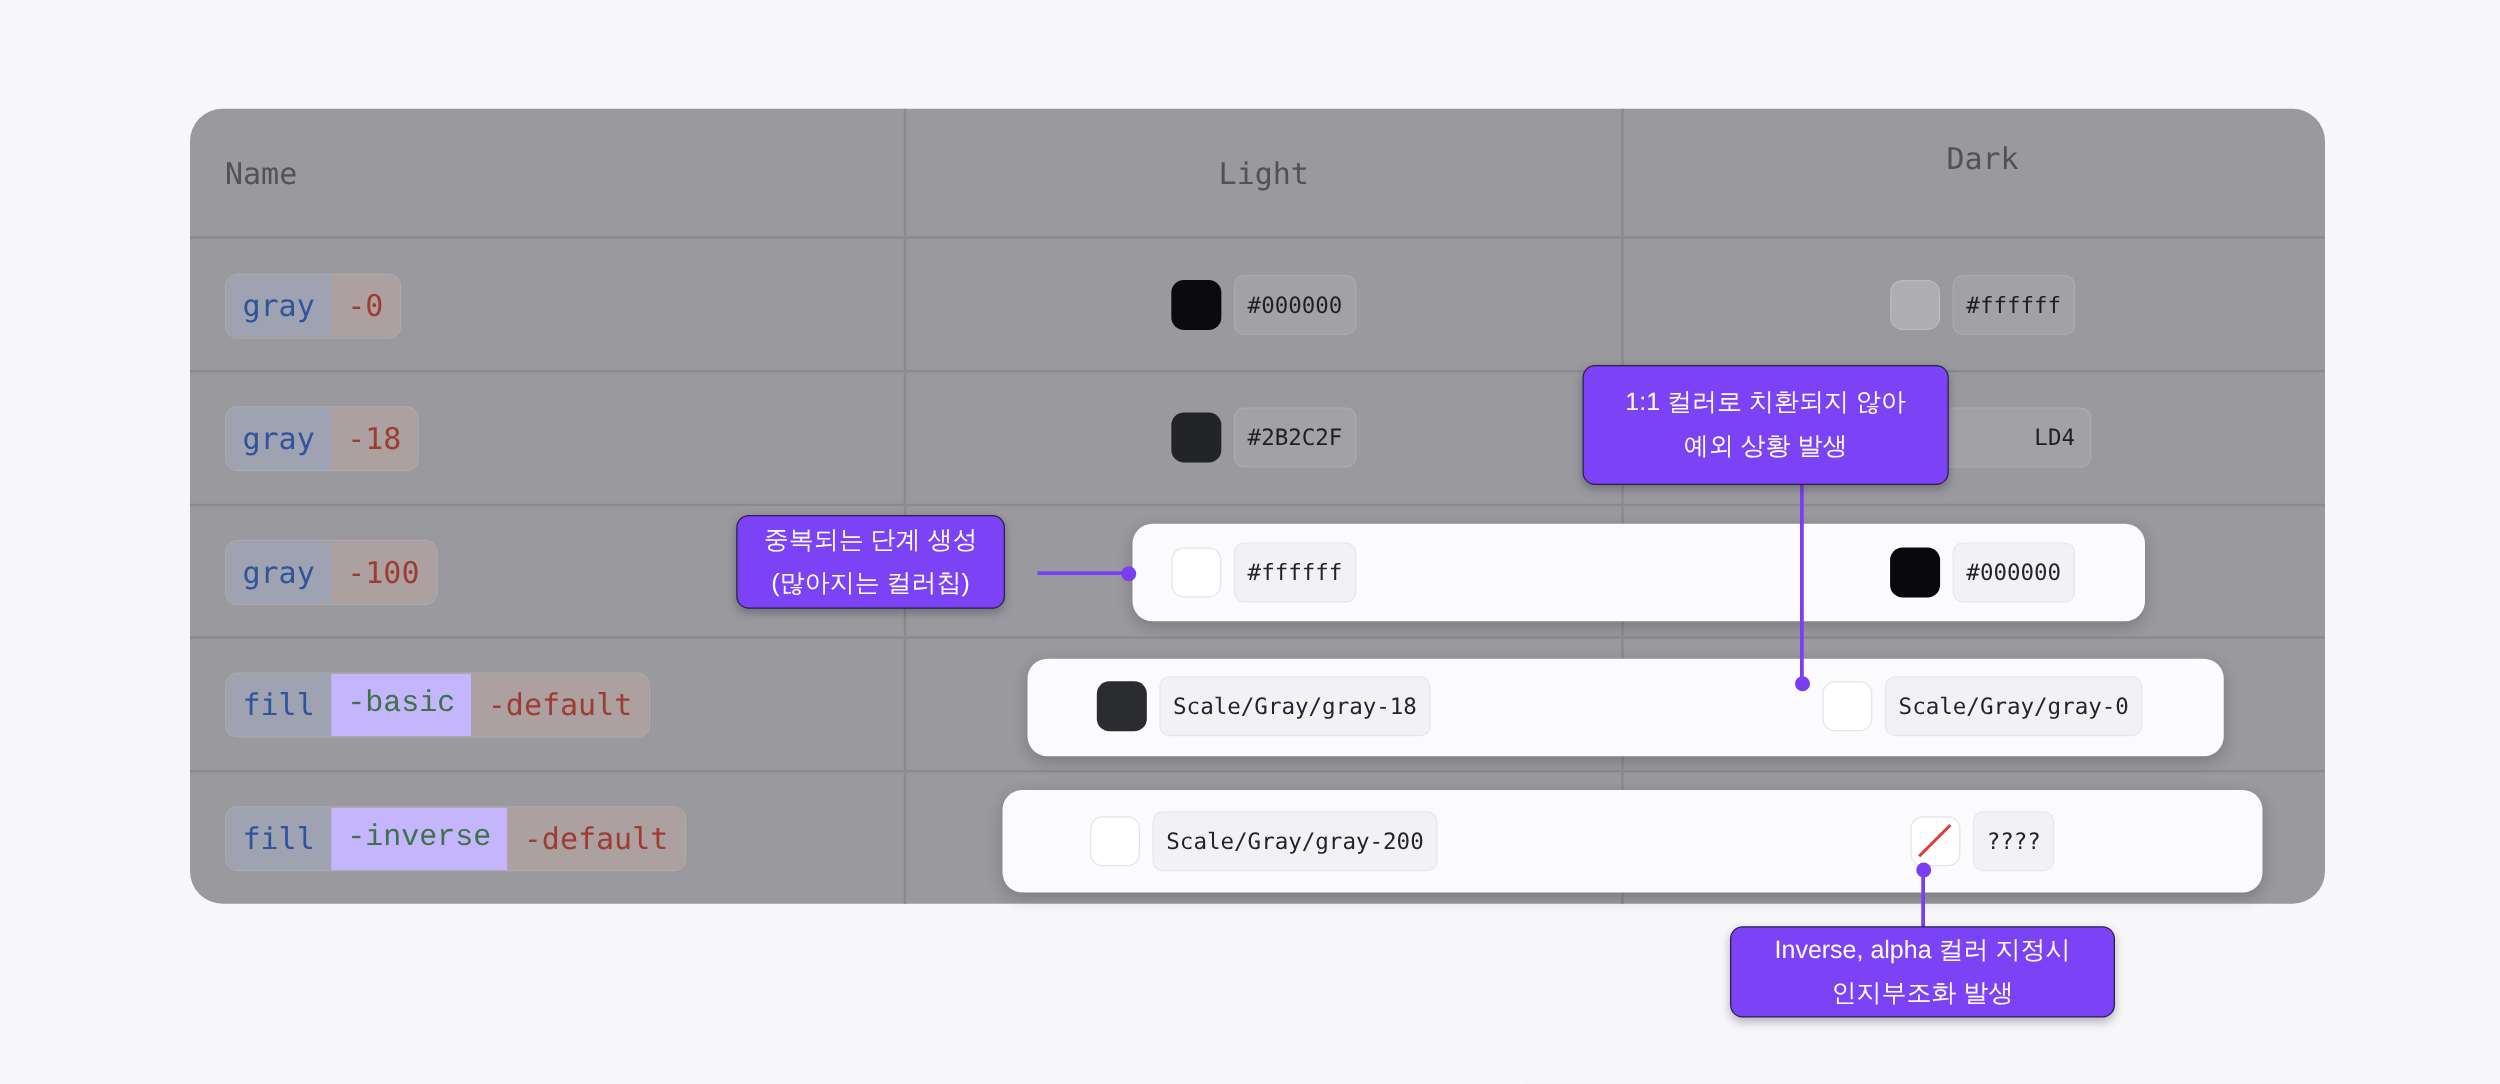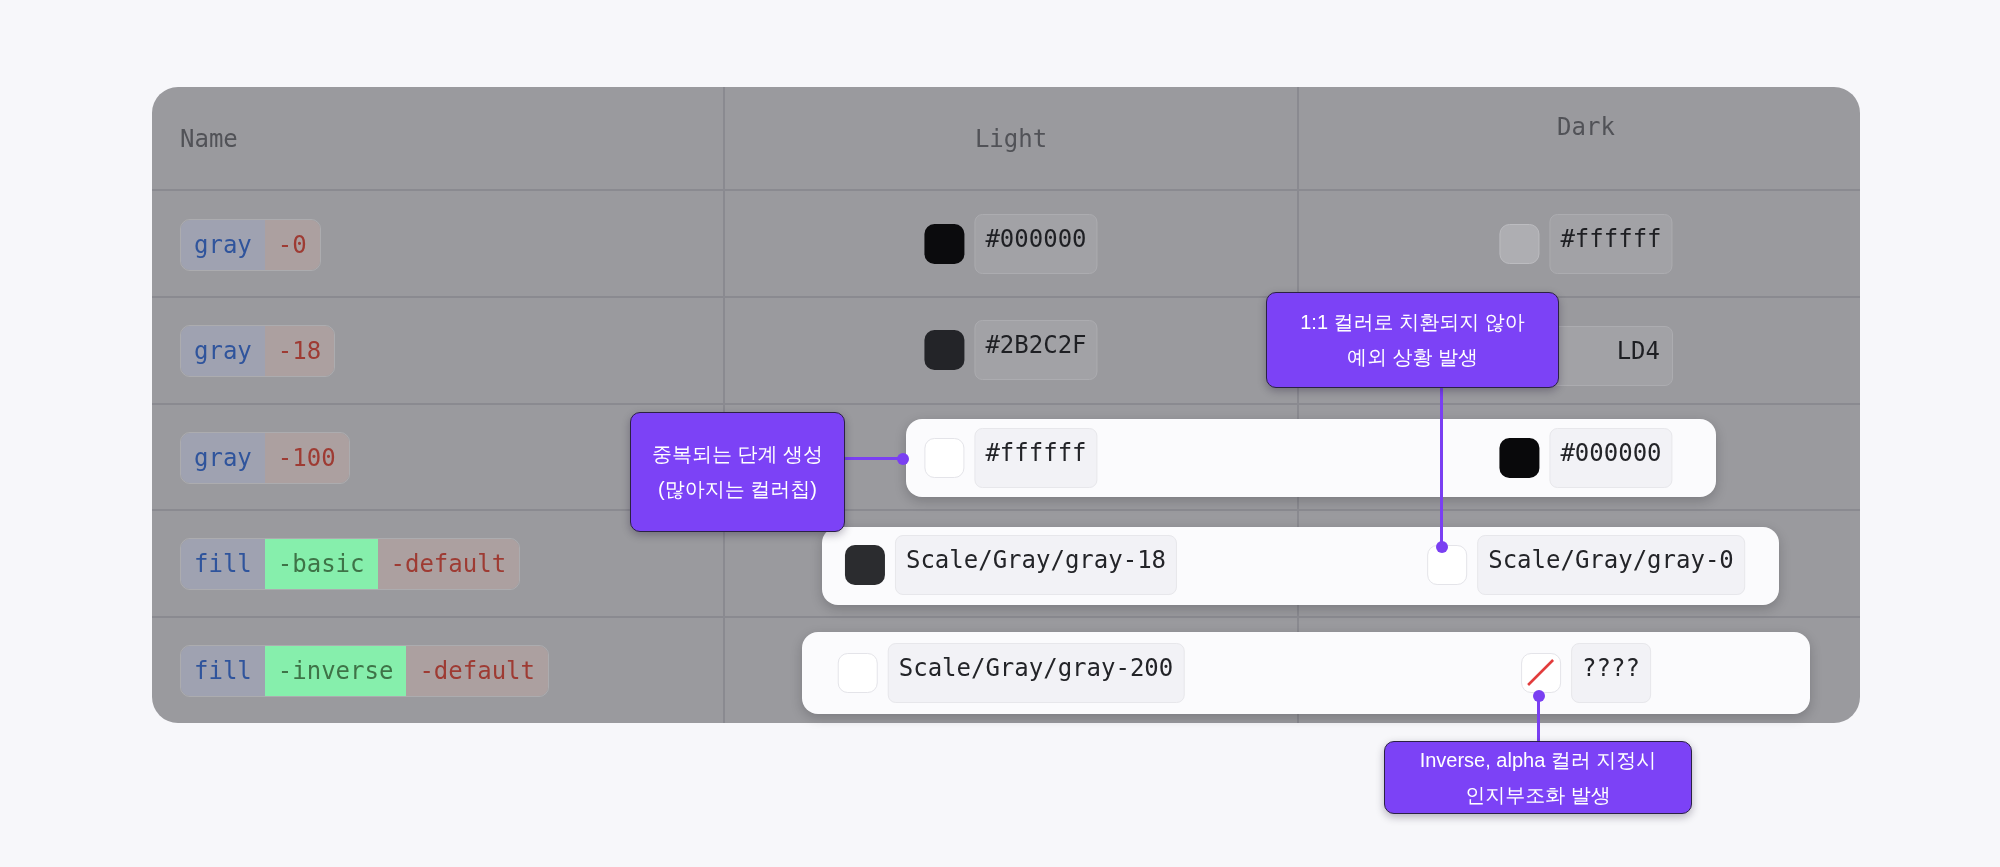--- a/index.html
+++ b/index.html
@@ -11,33 +11,33 @@
   .hline{position:absolute;left:152px;width:1708px;height:2px;background:#8A8A90;z-index:2;}
   .vline{position:absolute;top:87px;height:636px;width:2px;background:#8A8A90;z-index:2;}
   .hdr{position:absolute;color:#515257;font-size:24px;line-height:28px;z-index:3;white-space:nowrap;}
   .hdr.center{transform:translateX(-50%);}
   
   .tok{position:absolute;left:180px;height:50px;display:flex;border-radius:10px;overflow:hidden;
        z-index:4;border:1px solid rgba(255,255,255,0.18);}
   .seg{font-size:24px;line-height:50px;padding:0 13px;white-space:nowrap;}
   .seg-blue{background:#9FA2B1;color:#2F549C;}
   .seg-red{background:#ACA0A0;color:#9E3B33;}
-  .seg-green{background:#86efac;color:#3E7347;}
+  .seg-green{background:#c4b5fd;color:#3E7347;font-family:Liberation Mono, monospace;}
   
   .grp{position:absolute;display:flex;align-items:center;gap:10px;transform:translate(-50%,-50%);z-index:5;}
   .grp.inpill{z-index:25;}
   .sw{width:40px;height:40px;border-radius:10px;flex:0 0 auto;position:relative;box-sizing:border-box;}
   .swD-black{background:#0B0B0D;}
   .swD-white{background:#AEAEB2;border:1.5px solid #BCBCC0;}
   .swD-g18{background:#232428;}
   .swV-black{background:#09090B;}
   .swV-white{background:#FFFFFF;border:1.5px solid #E4E4E9;}
   .swV-g18{background:#2B2C2F;}
   .swV-none{background:#FFFFFF;border:1.5px solid #E4E4E9;}
-  .chip{height:60px;border-radius:8px;padding:0 10px;font-size:24px;line-height:48px;
+  .chip{height:48px;border-radius:8px;padding:0 10px;font-size:18px;line-height:48px;
         white-space:nowrap;box-sizing:border-box;}
   .chipD{background:#A2A2A6;border:1.5px solid #ACACB0;color:#1E1F23;}
   .chipV{background:#F2F2F6;border:1.5px solid #E7E7EB;color:#232428;}
   
   .pill{position:absolute;background:#FBFBFD;border-radius:16px;z-index:20;
         box-shadow:0 4px 12px rgba(20,20,25,0.22);}
   
   .callout{position:absolute;background:#7C42F6;border:1.5px solid #2B2144;border-radius:10px;
            color:#FFFFFF;font-family:"Liberation Sans",sans-serif;font-size:20px;line-height:35px;
            text-align:center;display:flex;flex-direction:column;justify-content:center;
@@ -140,21 +140,21 @@
   <div class="dot" style="left:1436px;top:541px"></div>
   <div class="conn" style="left:830px;top:457px;width:70px;height:3px"></div>
   <div class="dot" style="left:897px;top:453px"></div>
   <div class="conn" style="left:1537px;top:696px;width:3px;height:46px"></div>
   <div class="dot" style="left:1533px;top:690px"></div>
 
   <div class="callout" style="left:1266px;top:292px;width:293px;height:96px">
     <span>1:1 컬러로 치환되지 않아</span>
     <span>예외 상황 발생</span>
   </div>
-  <div class="callout" style="left:630px;top:412px;width:215px;height:120px">
+  <div class="callout" style="left:589px;top:412px;width:215px;height:75px">
     <span>중복되는 단계 생성</span>
     <span>(많아지는 컬러칩)</span>
   </div>
   <div class="callout" style="left:1384px;top:741px;width:308px;height:73px">
     <span>Inverse, alpha 컬러 지정시</span>
     <span>인지부조화 발생</span>
   </div>
 
 </div>
 

